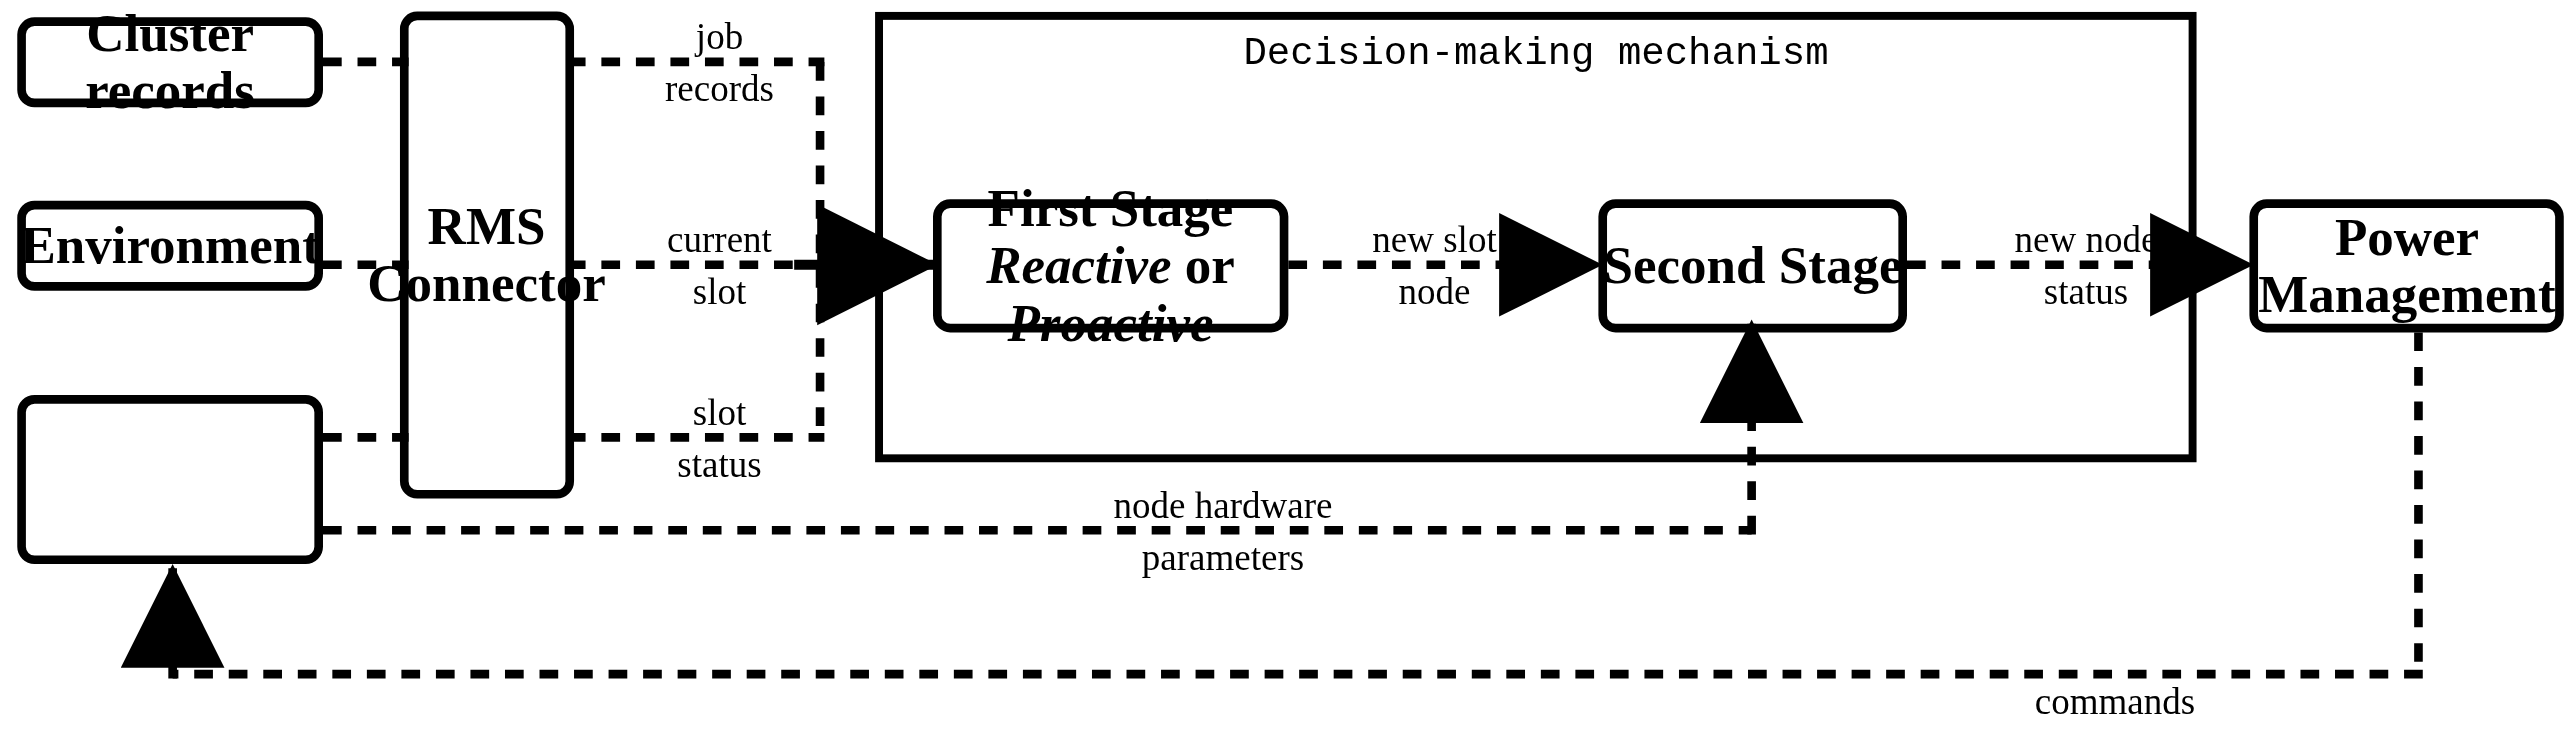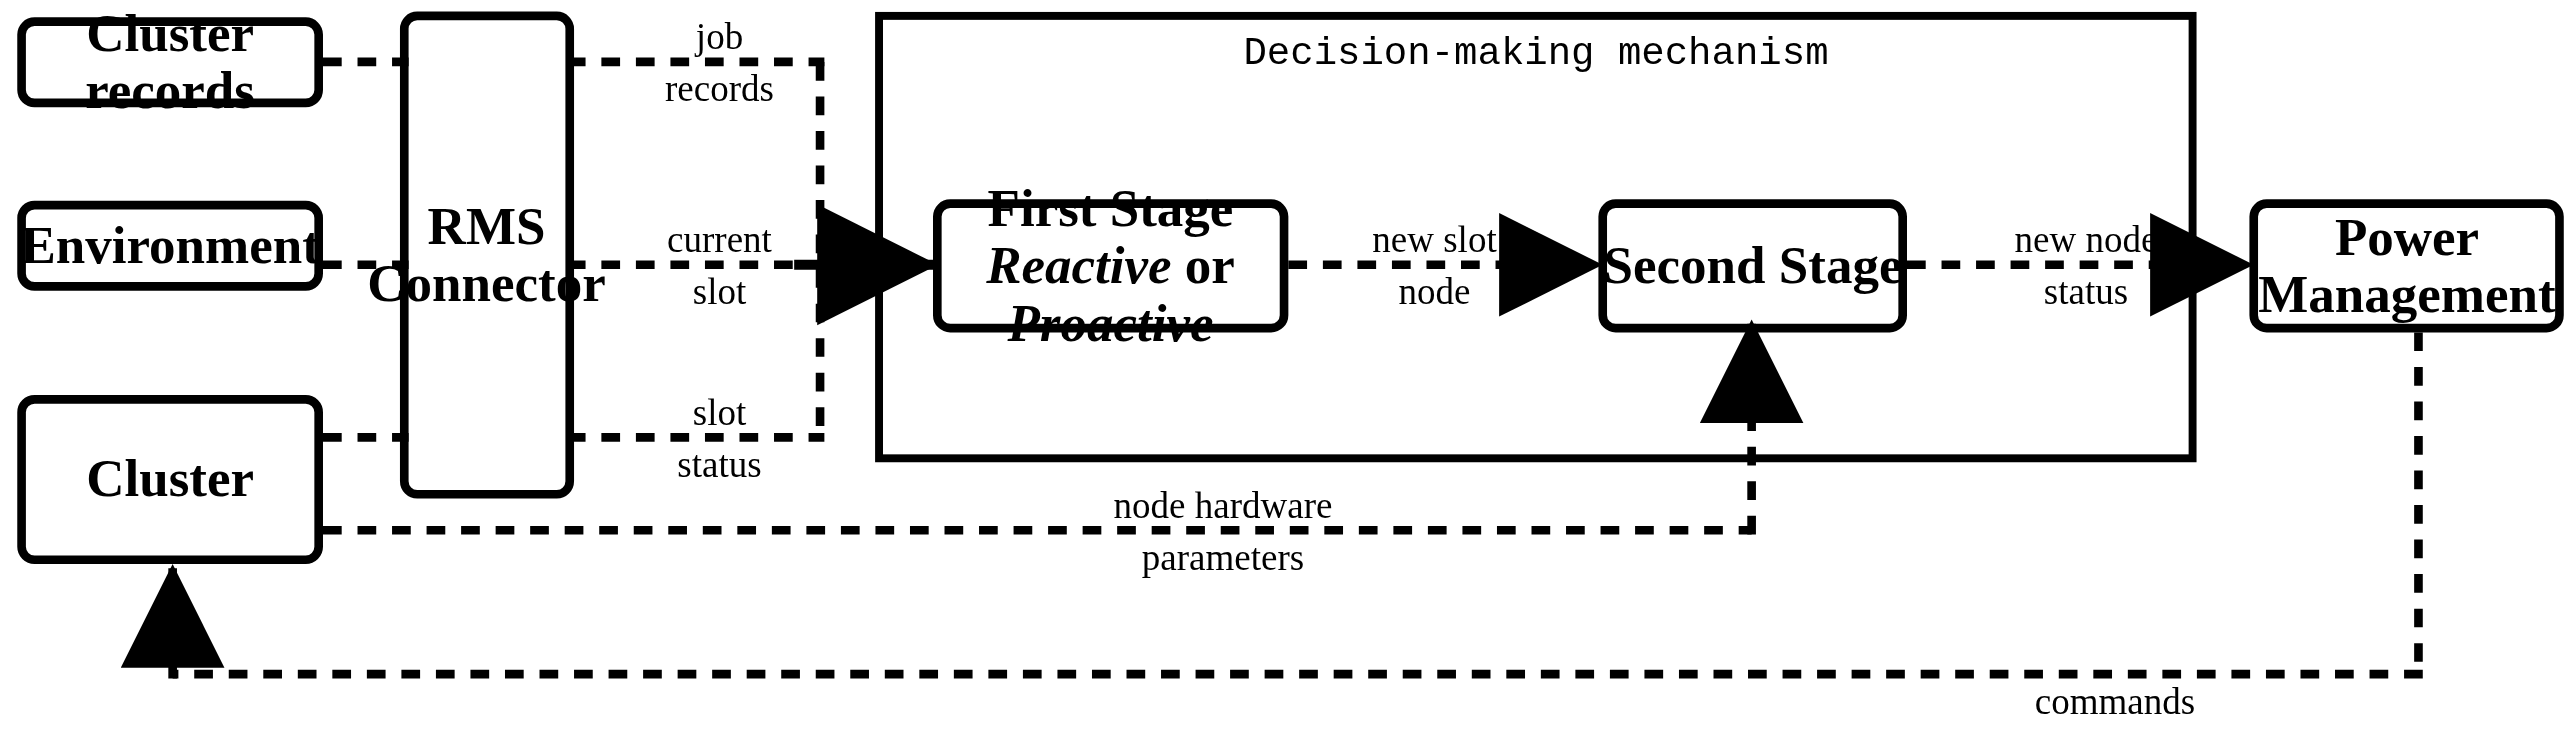--- a/index.html
+++ b/index.html
@@ -99,21 +99,20 @@
     <line x1="3368" y1="937" x2="240" y2="937" stroke="#000" stroke-width="12" stroke-dasharray="26 22" stroke-linecap="butt"></line>
     <line x1="240" y1="943" x2="240" y2="790" stroke="#000" stroke-width="12" stroke-dasharray="26 22" marker-end="url(#arrowDash)"></line>
   </svg>
 
   <div class="title" style="left:879px; top:32px; width:1314px;">Decision-making mechanism</div>
 
   <div class="boxtext" style="left:21.6px; top:21.6px; width:297px; height:81px;">Cluster records</div>
 
   <div class="boxtext" style="left:21.6px; top:205px; width:297px; height:81px;">Environment</div>
 
-  <div class="boxtext" style="left:21.6px; top:399px; width:297px; height:160px;">Cluster</div>
 
   <div class="boxtext" style="left:404px; top:16px; width:165px; height:478px;">
     <span>RMS</span>
     <span>Connector</span>
   </div>
 
   <div class="boxtext" style="left:937px; top:204px; width:347px; height:124px;">
     <span>First Stage</span>
     <span><span class="it">Reactive</span><span> or </span><span class="it">Proactive</span></span>
   </div>

